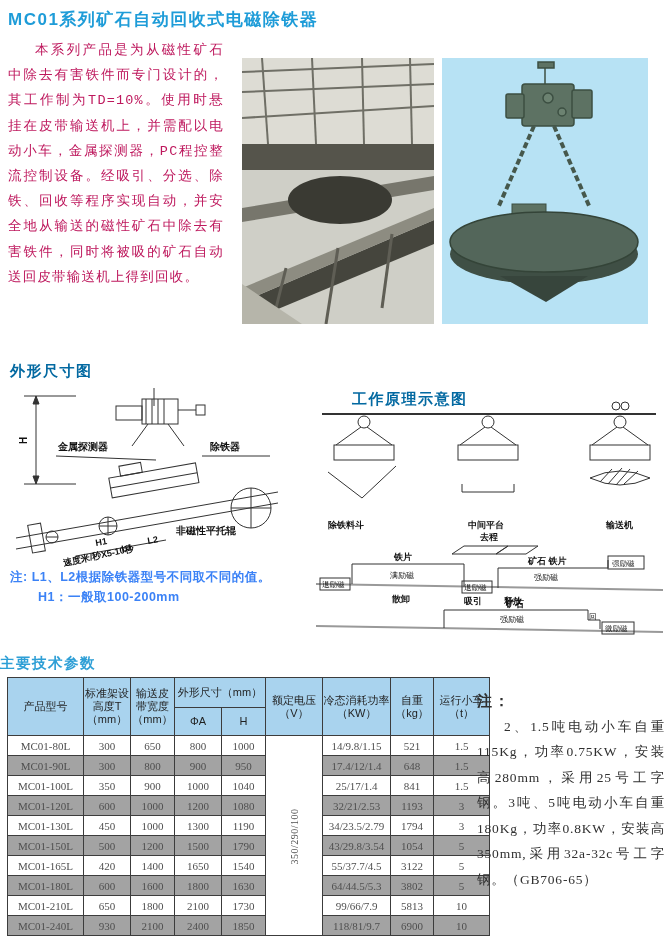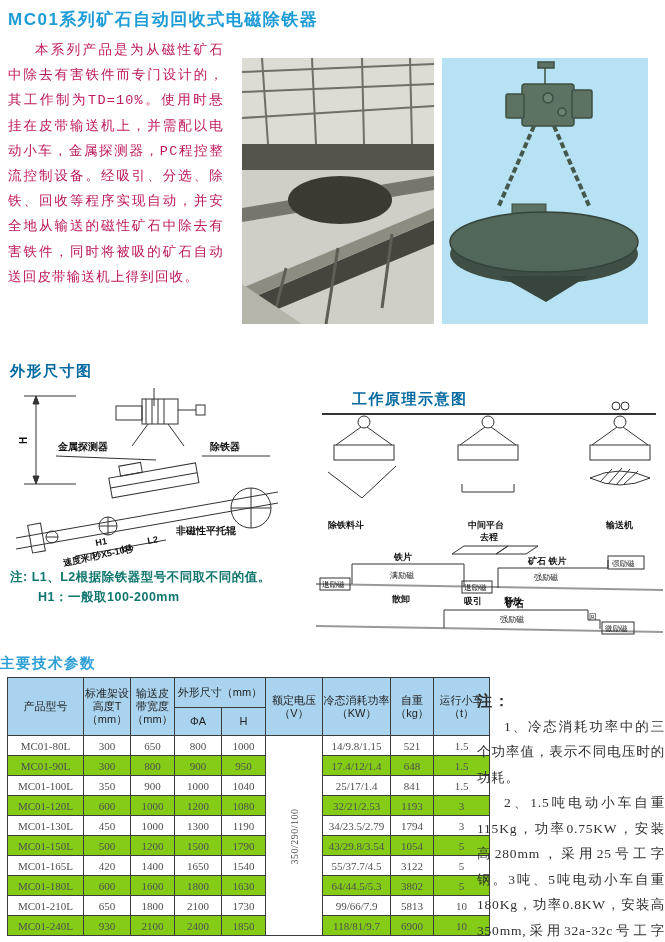--- a/index.html
+++ b/index.html
@@ -21,34 +21,34 @@
 
   .section-heading { position:absolute; font-size:15px; font-weight:bold;
                      color:#0369a1; letter-spacing:1.5px;text-align:right; }
   #dim-heading { left:10px; top:362px; }
   #principle-heading { left:352px; top:364px;margin-top:26px; }
 
   .dim-svg { position:absolute; left:6px; top:386px; }
   .principle-svg { position:absolute; left:316px; top:388px; }
 
   .dim-note { position:absolute; left:10px; top:567px; font-size:12.5px; font-weight:bold;
-              color:#0f766e; line-height:20px; letter-spacing:0.5px; }
+              color:#3b82f6; line-height:20px; letter-spacing:0.5px; }
   .dim-note .line2 { padding-left:28px; }
 
   .params-heading { position:absolute; left:0; top:654px; font-size:14.5px;
                     color:#2e9fd6; letter-spacing:1.5px; }
 
   table.spec { position:absolute; left:7px; top:677px; border-collapse:collapse;
                table-layout:fixed; font-size:11px; color:#4f4f4f; }
   .spec th, .spec td { border:1px solid #3c3c3c; text-align:center;
                        vertical-align:middle; padding:1px 0; overflow:hidden; }
   .spec th { background:#a9d3ee; color:#1f1f1f; font-weight:normal;
              font-size:11px; line-height:13px; }
   .spec td { font-family:"Liberation Serif", serif; height:20px; }
-  .spec tr.alt td { background:#84cc16; }
+  .spec tr.alt td { background:#a3a3a3; }
   .spec td.voltage-cell { background:#ffffff !important; }
   .voltage-cell span { display:inline-block; width:max-content;
                        transform:rotate(-90deg); white-space:nowrap;
                        font-size:10px; letter-spacing:0.5px; color:#4f4f4f; }
 
   .notes { position:absolute; left:477px; top:688px; width:188px;
            font-family:"Liberation Serif", serif; font-size:13.5px; color:#303030;
            line-height:25.5px; text-align:justify; letter-spacing:0.8px; }
   .notes .notes-label { font-family:"Liberation Sans", sans-serif; font-weight:bold;
                         font-size:15px; letter-spacing:2px; }
@@ -372,15 +372,14 @@
         <td>1850</td>
         <td>118/81/9.7</td>
         <td>6900</td>
         <td>10</td>
       </tr>
     </tbody>
 </table>
 
 <div class="notes">
   <div class="notes-label">注：</div>
-  <p>1、冷态消耗功率中的三个功率值，表示不同电压时的功耗。</p>
   <p>2、1.5吨电动小车自重115Kg，功率0.75KW，安装高280mm，采用25号工字钢。3吨、5吨电动小车自重180Kg，功率0.8KW，安装高350mm,采用32a-32c号工字钢。（GB706-65）</p>
 </div>
 
 </body></html>

